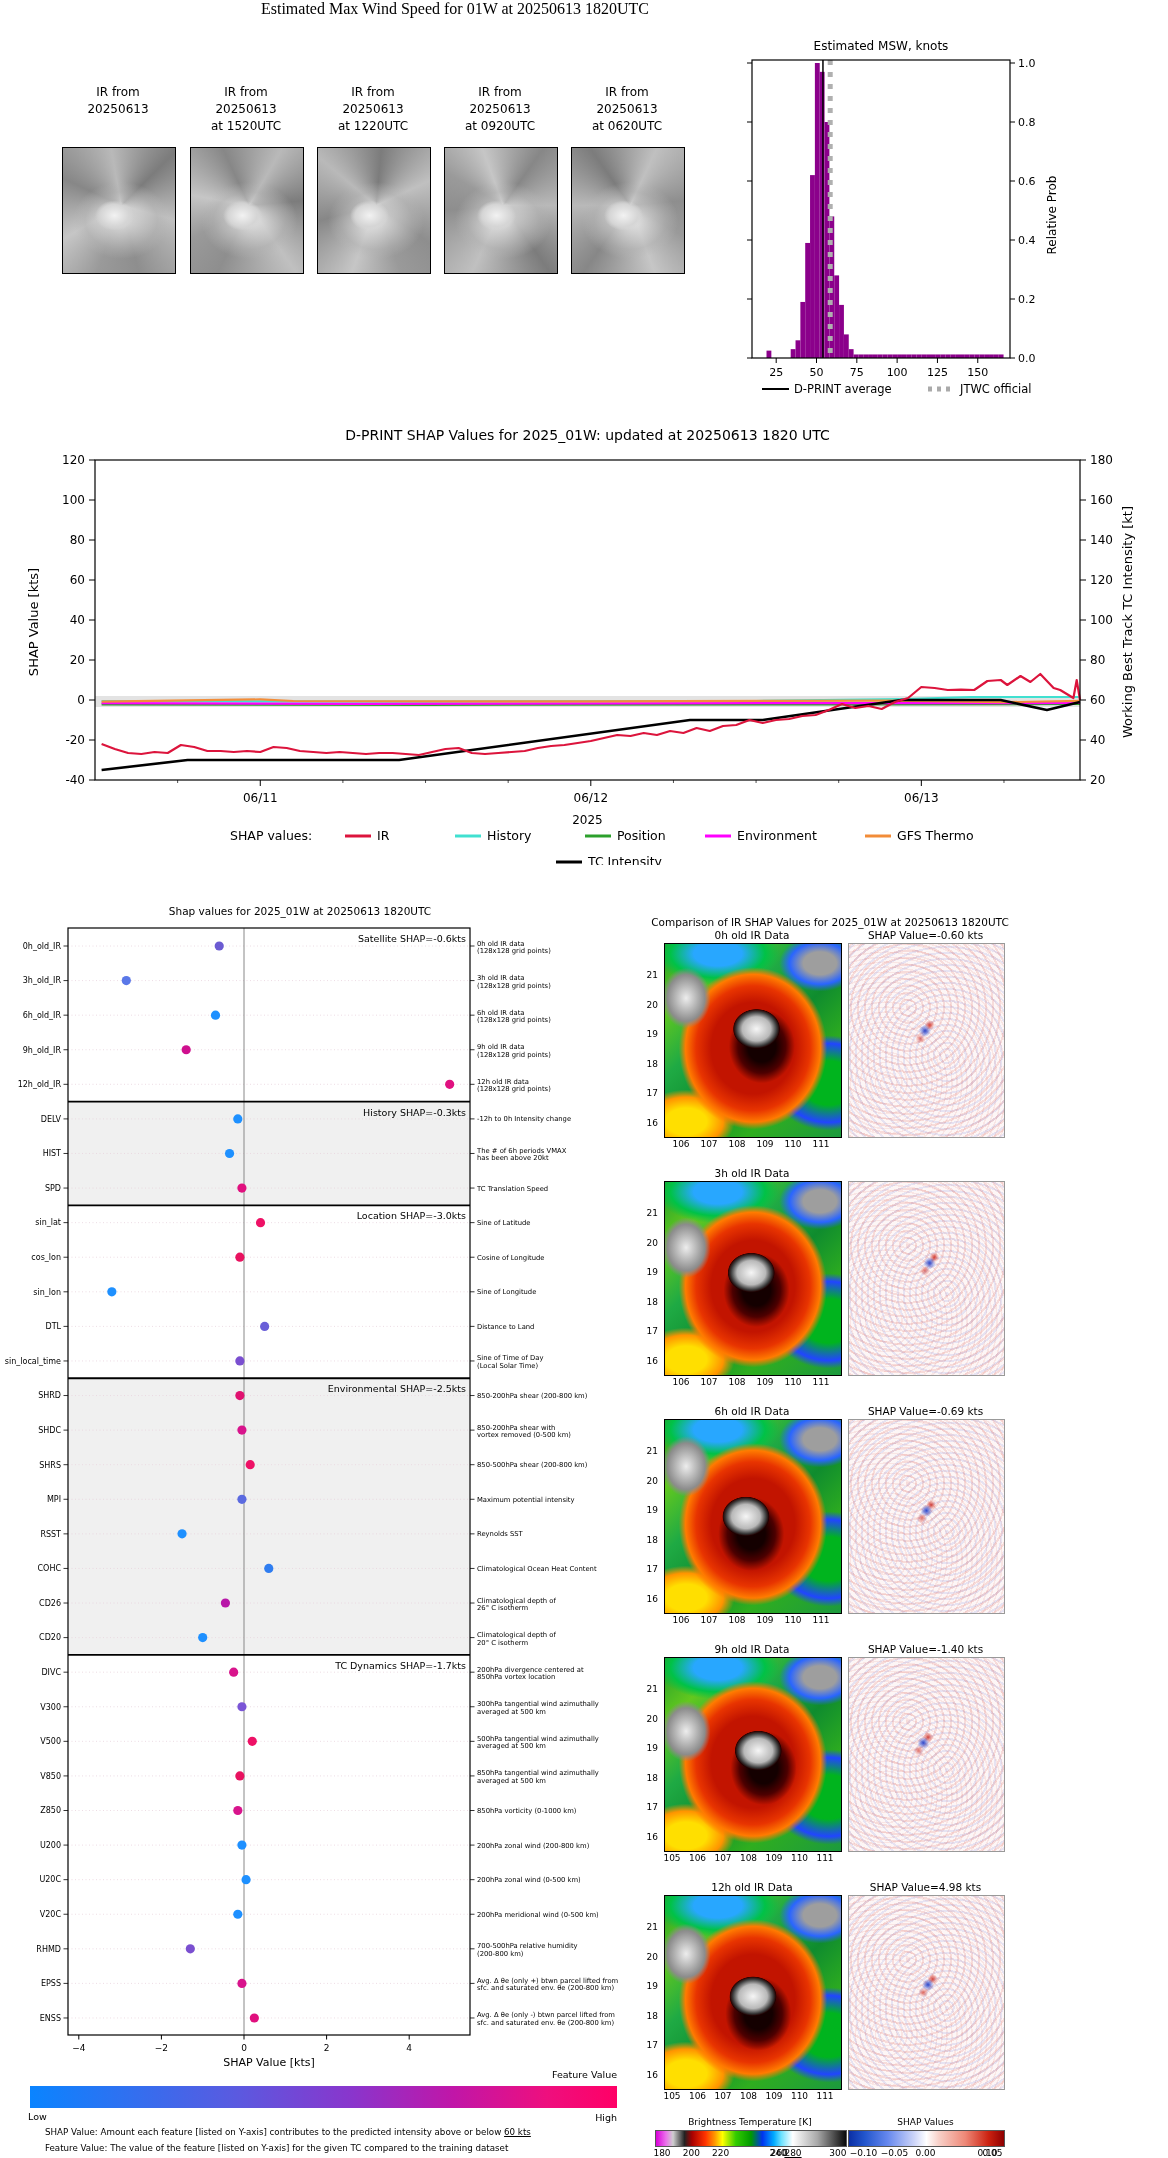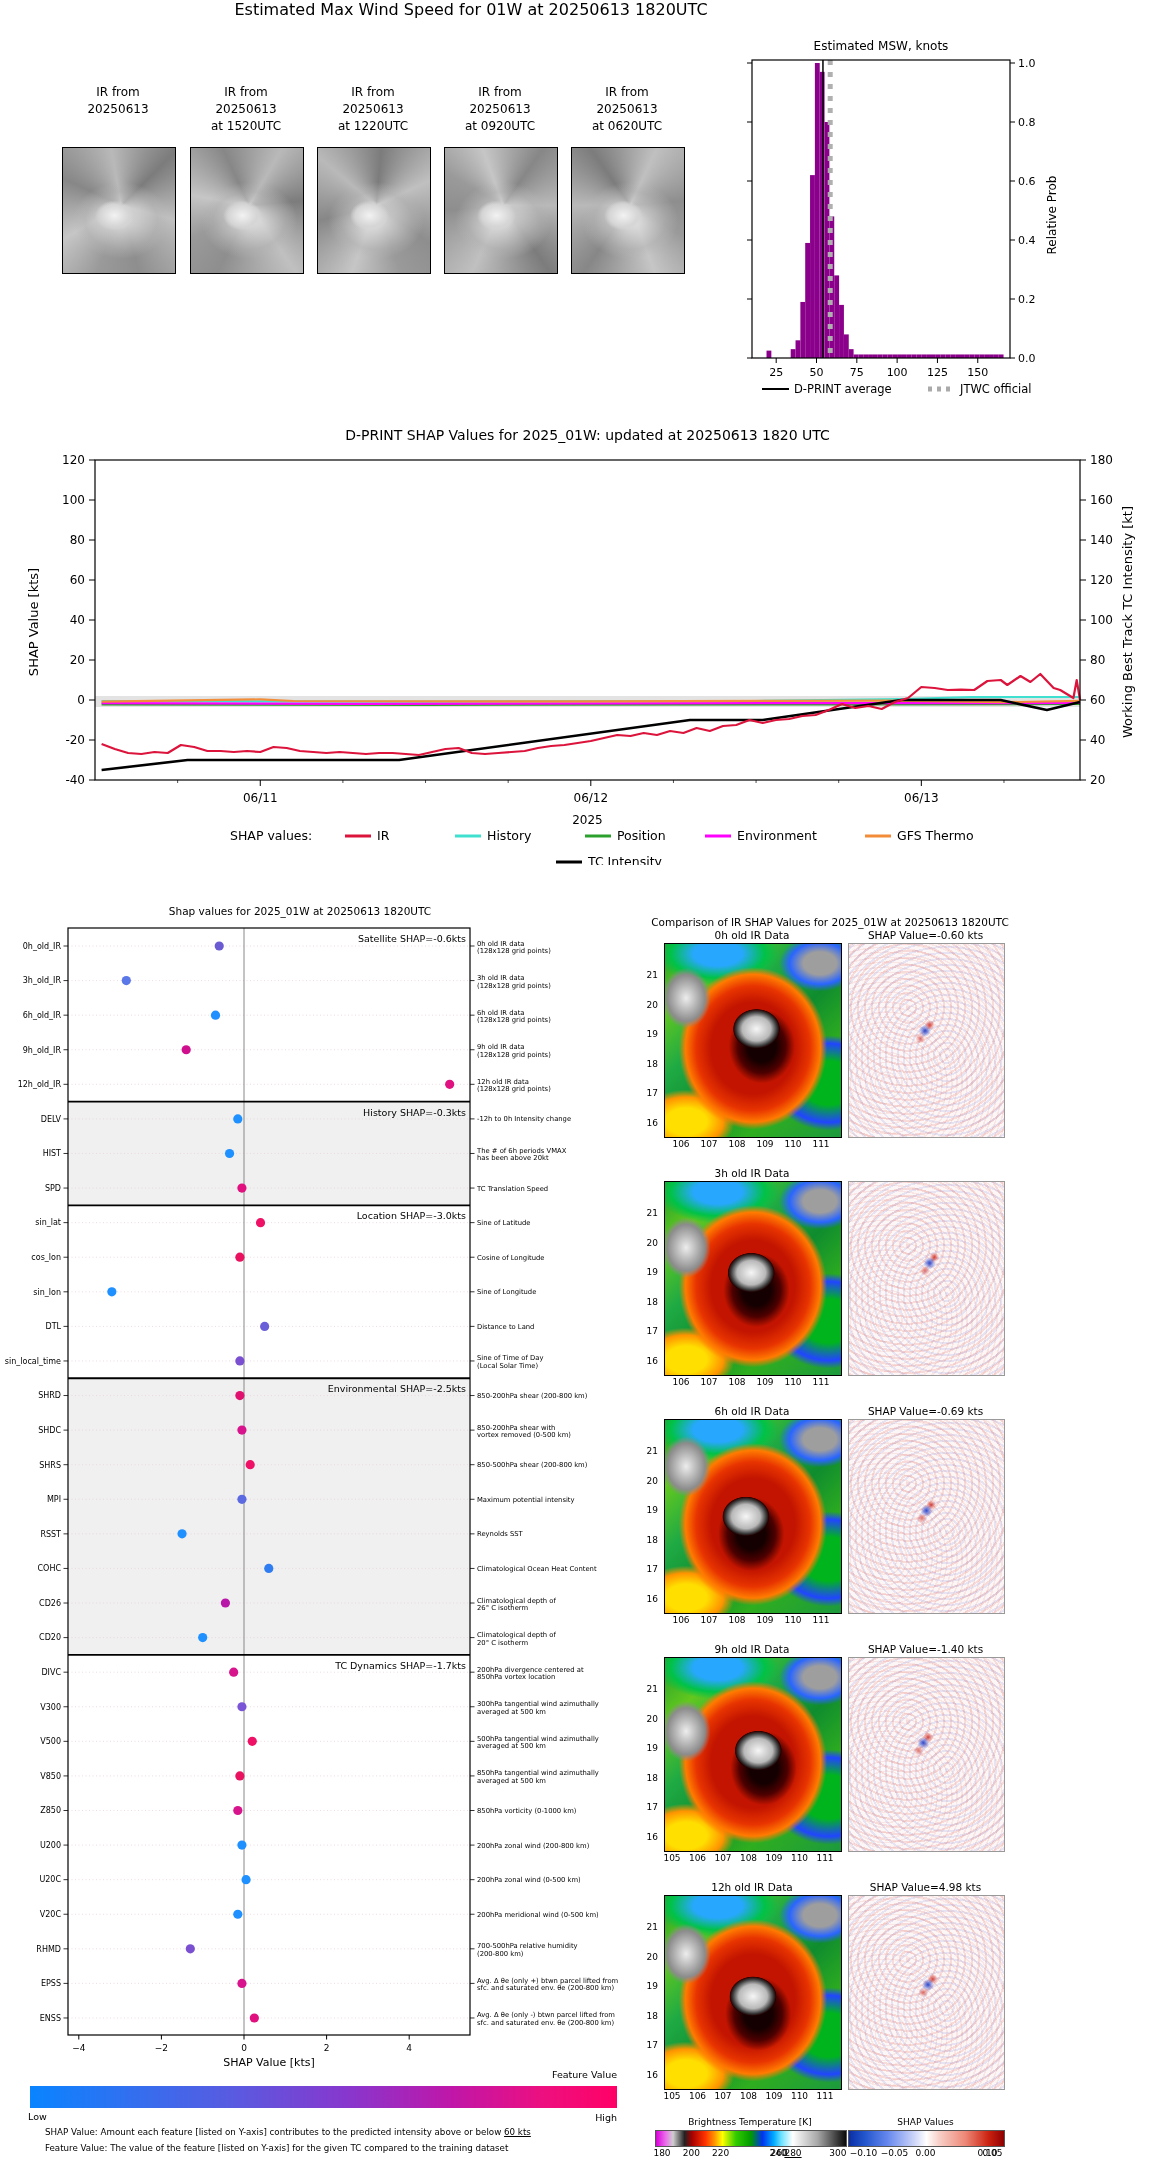--- a/index.html
+++ b/index.html
@@ -40,21 +40,21 @@
   .cbar-title{font-size:9px;}
   .featbar{background:linear-gradient(90deg,#0a84ff 0%,#5a5ae0 35%,#8a35cc 55%,#c016a8 72%,#ee0f7e 88%,#ff0066 100%);}
   .btbar{background:linear-gradient(90deg,#d800d8 0%,#ea6cea 5%,#cfcfcf 9%,#222 15%,#a80000 19%,#ff3300 26%,#ff9900 31%,#ffff00 35%,#33cc00 42%,#009900 50%,#0033ee 56%,#00aaff 62%,#6ce2ff 66%,#ffffff 72%,#a8a8a8 85%,#0a0a0a 100%);}
   .swbar{background:linear-gradient(90deg,#0b2fa5 0%,#2255cc 10%,#6688ee 25%,#ccd4f8 42%,#ffffff 50%,#f8d0c8 58%,#ee8877 75%,#cc2211 90%,#8e0000 100%);}
   .fnote{font-size:8.7px;}
   .u{text-decoration:underline;text-align:right;}
 </style>
 </head>
 <body>
 
-<div class="abs ctr fig-title" style="left:16px;top:8;width:910px;">Estimated Max Wind Speed for 01W at 20250613 1820UTC</div>
+<div class="abs ctr fig-title" style="left:0;top:8;width:910px;font-family:Liberation Serif, serif;">Estimated Max Wind Speed for 01W at 20250613 1820UTC</div>
 <div id="thumbs" class="abs" style="left:0;top:0;width:700px;height:300px;">
     <div class="abs ctr cap" style="left: 62px; top: 84px; width: 112px;">IR from</div>
     <div class="abs ctr cap" style="left: 62px; top: 101px; width: 112px;">20250613</div>
     <div class="abs ctr cap" style="left: 62px; top: 118px; width: 112px; margin-top: 44px;">at 1820UTC</div>
     <div class="abs gray-thumb" style="left: 62px; top: 147px; width: 112px; height: 125px; --a: 200deg;"></div>
     <div class="abs ctr cap" style="left: 190px; top: 84px; width: 112px;">IR from</div>
     <div class="abs ctr cap" style="left: 190px; top: 101px; width: 112px;">20250613</div>
     <div class="abs ctr cap" style="left: 190px; top: 118px; width: 112px;">at 1520UTC</div>
     <div class="abs gray-thumb" style="left: 190px; top: 147px; width: 112px; height: 125px; --a: 240deg;"></div>
     <div class="abs ctr cap" style="left: 317px; top: 84px; width: 112px;">IR from</div>

